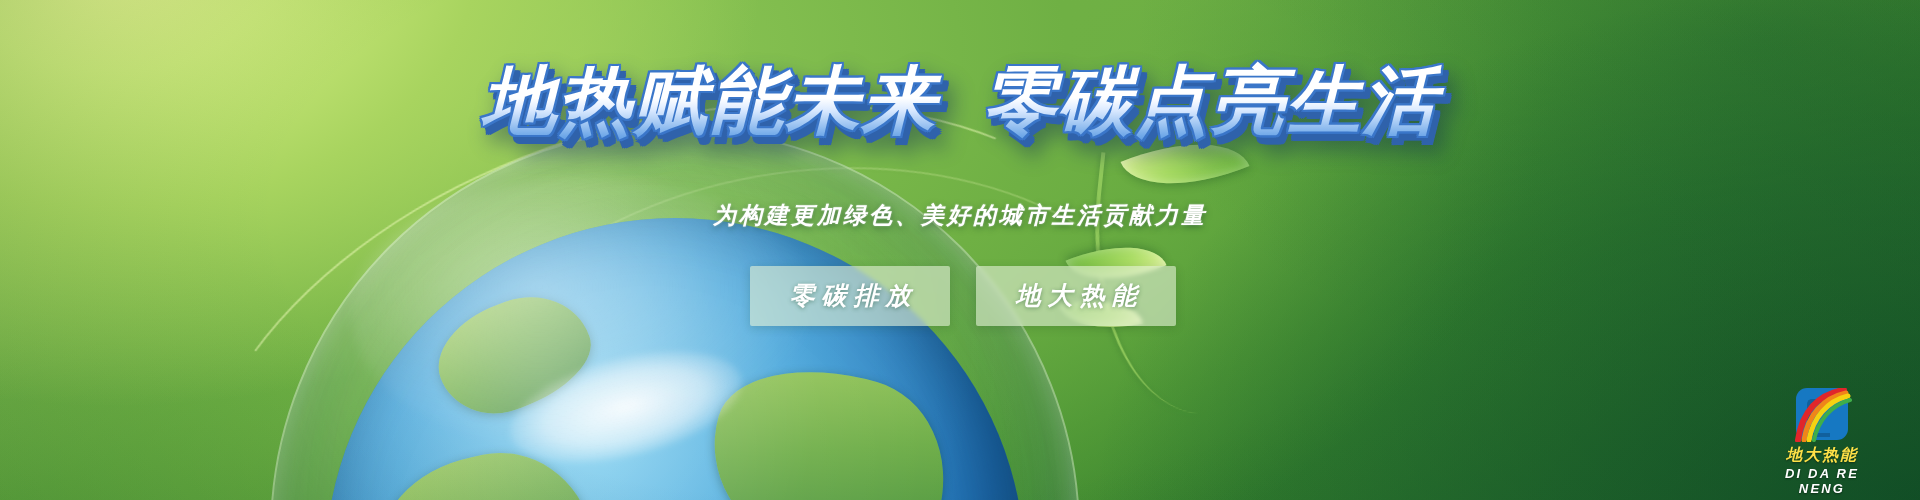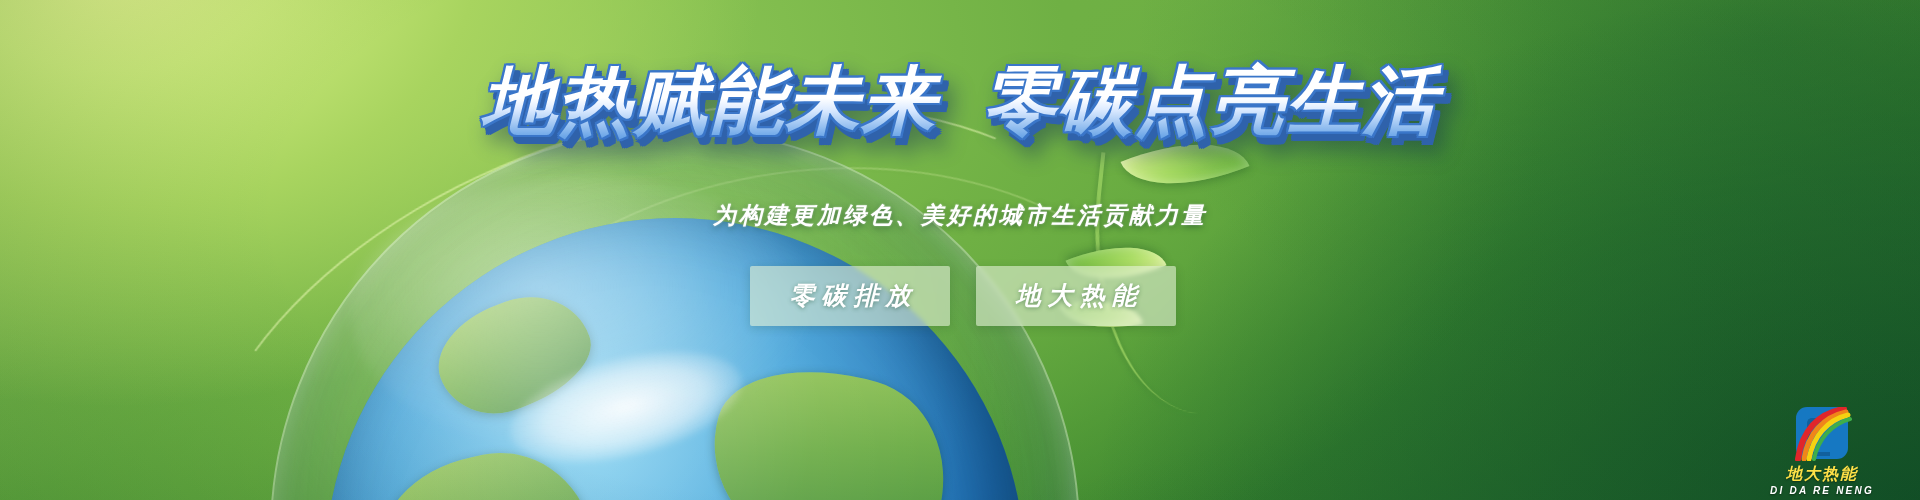--- a/index.html
+++ b/index.html
@@ -269,21 +269,21 @@
   }
   .logo-cn {
     font-size: 16px;
     font-weight: 700;
     color: #fde047;
     letter-spacing: 2px;
     line-height: 1.1;
     text-shadow: 0 1px 2px rgba(0,0,0,0.45);
   }
   .logo-en {
-    font-size: 10px;
+    font-size: 13px;
     font-weight: 700;
     color: #ffffff;
     letter-spacing: 2.2px;
     margin-top: 2px;
     text-shadow: 0 1px 2px rgba(0,0,0,0.45);
   }
 </style>
 </head>
 <body>
 

